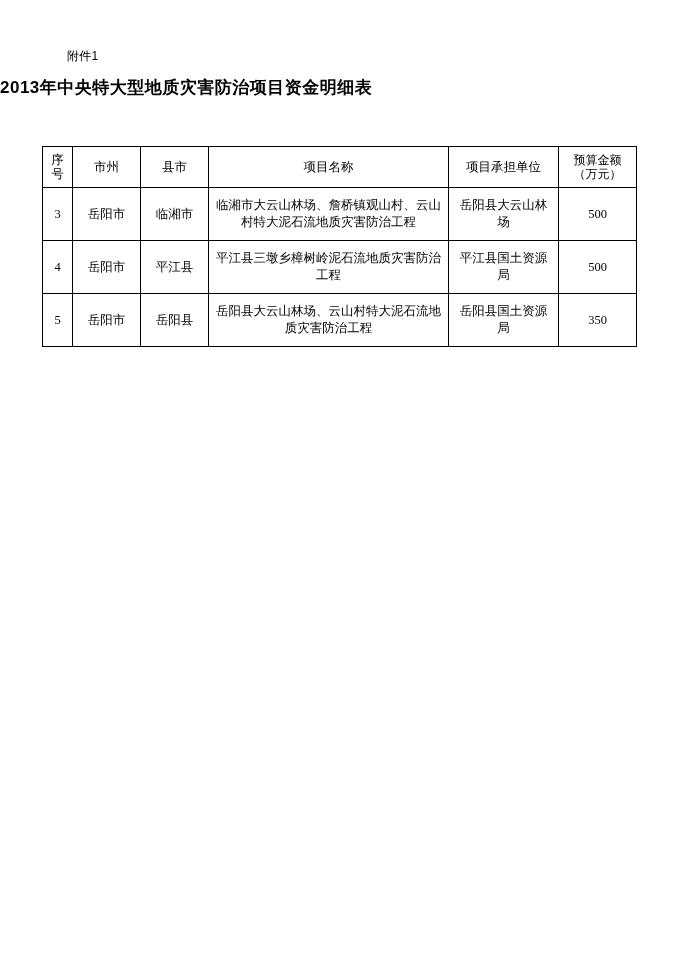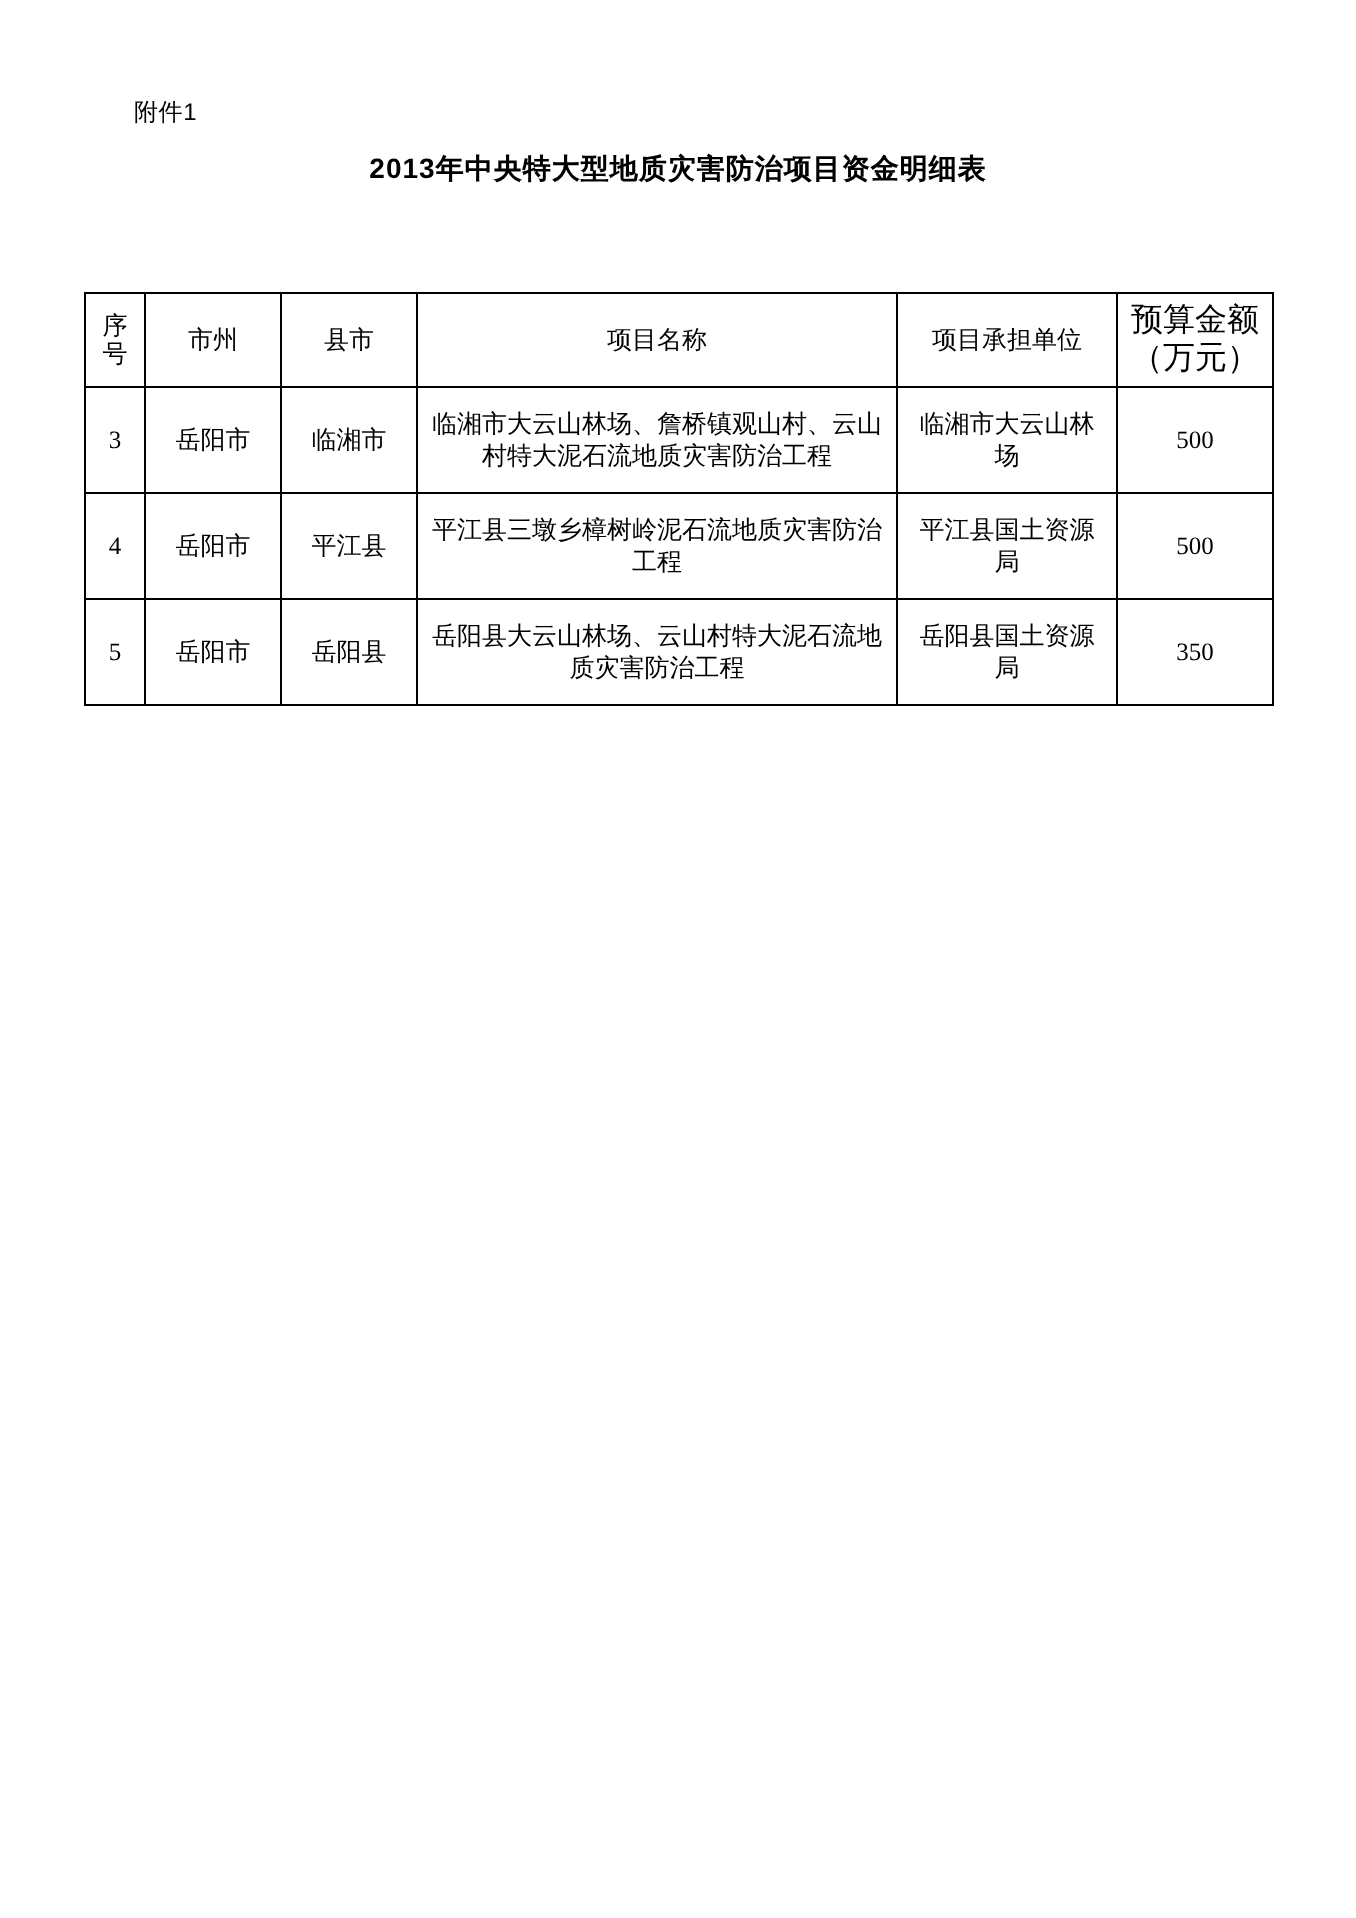--- a/index.html
+++ b/index.html
@@ -31,22 +31,21 @@
     font-family: "Liberation Sans", "DejaVu Sans", sans-serif;
     letter-spacing: 0.3px;
     white-space: nowrap;
     padding-left: 25px;
   }
   .doc-title {
     position: absolute;
     left: 0;
     top: 76px;
     width: 678px;
-    text-align: center;
-    font-size: 14px;
+    font-size: 17px;
     font-weight: bold;
     font-family: "Liberation Sans", "DejaVu Sans", sans-serif;
     letter-spacing: 0.5px;
   }
   table.fund-table {
     position: absolute;
     left: 42px;
     top: 110px;
     width: 594px;
     border-collapse: collapse;
@@ -83,21 +82,21 @@
     line-height: 1.35;
   }
   td.center {
     text-align: center;
   }
   td.left {
     text-align: center;
   }
   .hdr-sub {
     display: block;
-    font-size: 16px;
+    font-size: 12px;
   }
 </style>
 </head>
 <body>
 
 <div class="page">
 
   <div class="attachment-label">附件1</div>
 
   <div class="doc-title">2013年中央特大型地质灾害防治项目资金明细表</div>
@@ -123,21 +122,21 @@
           <span class="hdr-sub">（万元）</span>
         </td>
       </tr>
     </thead>
     <tbody>
       <tr>
         <td class="center">3</td>
         <td class="center">岳阳市</td>
         <td class="center">临湘市</td>
         <td class="left">临湘市大云山林场、詹桥镇观山村、云山村特大泥石流地质灾害防治工程</td>
-        <td class="center">临湘市大云山林场</td>
+        <td class="center">岳阳县大云山林场</td>
         <td class="center">500</td>
       </tr>
       <tr>
         <td class="center">4</td>
         <td class="center">岳阳市</td>
         <td class="center">平江县</td>
         <td class="left">平江县三墩乡樟树岭泥石流地质灾害防治工程</td>
         <td class="center">平江县国土资源局</td>
         <td class="center">500</td>
       </tr>

